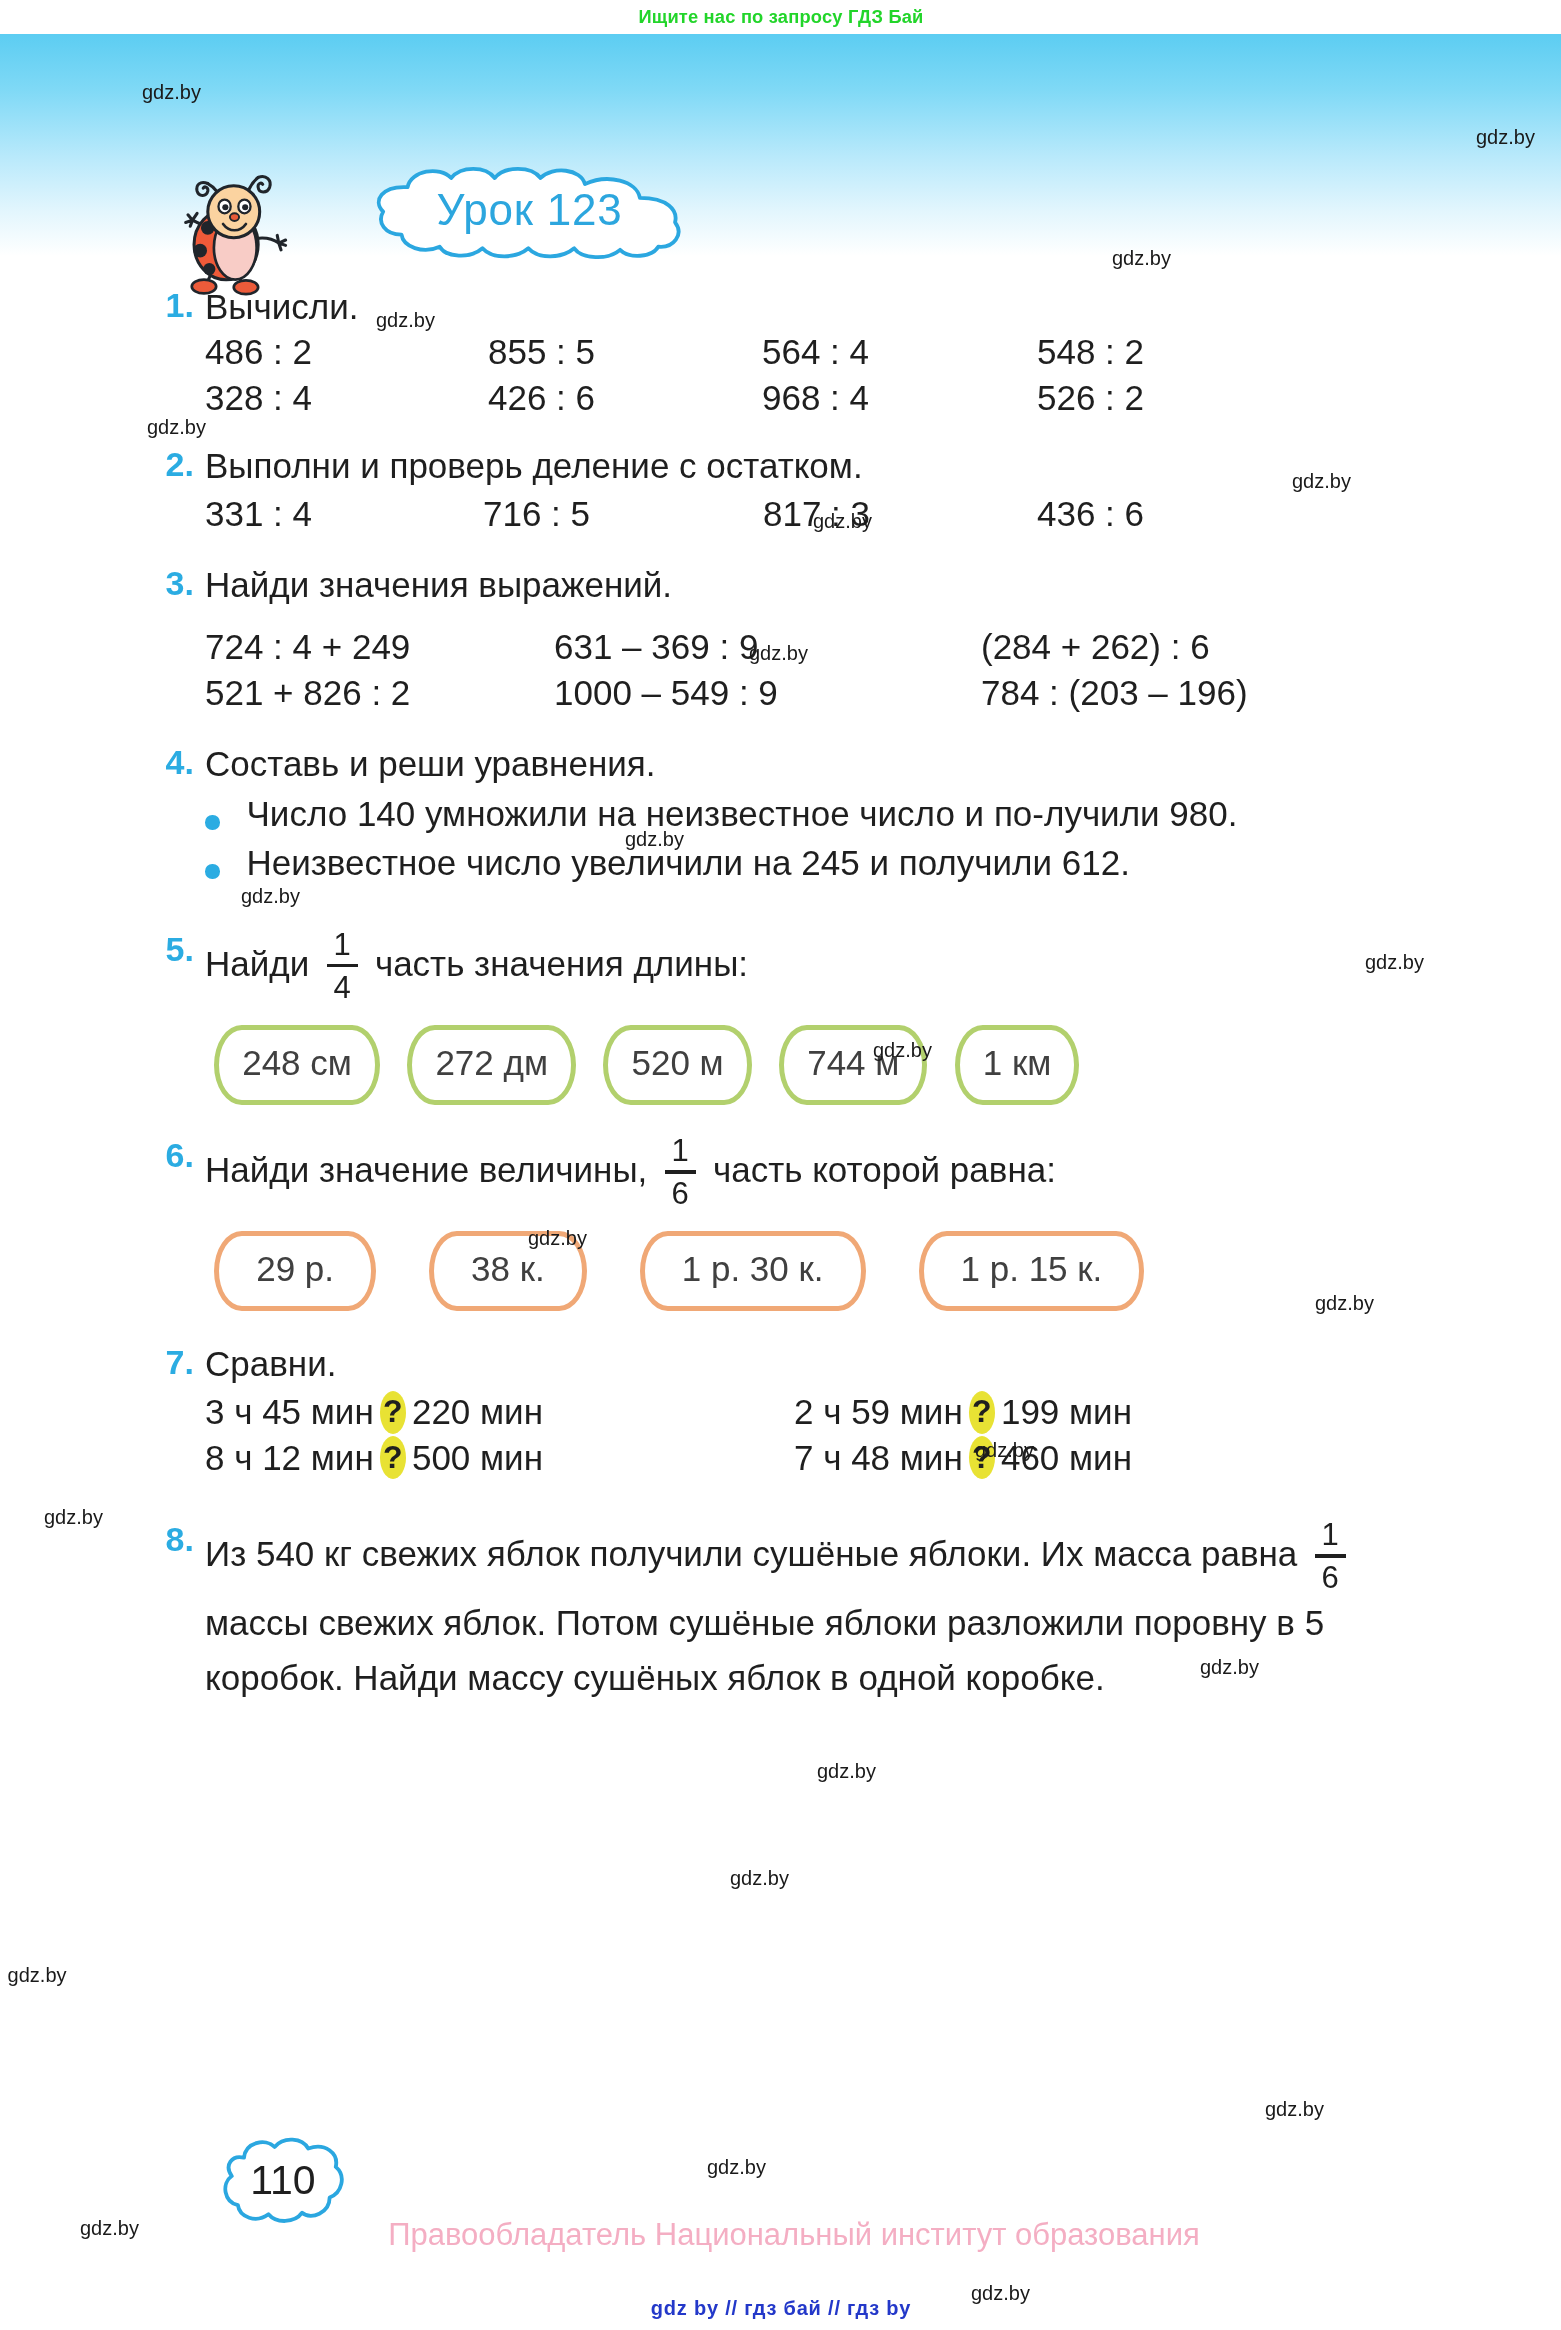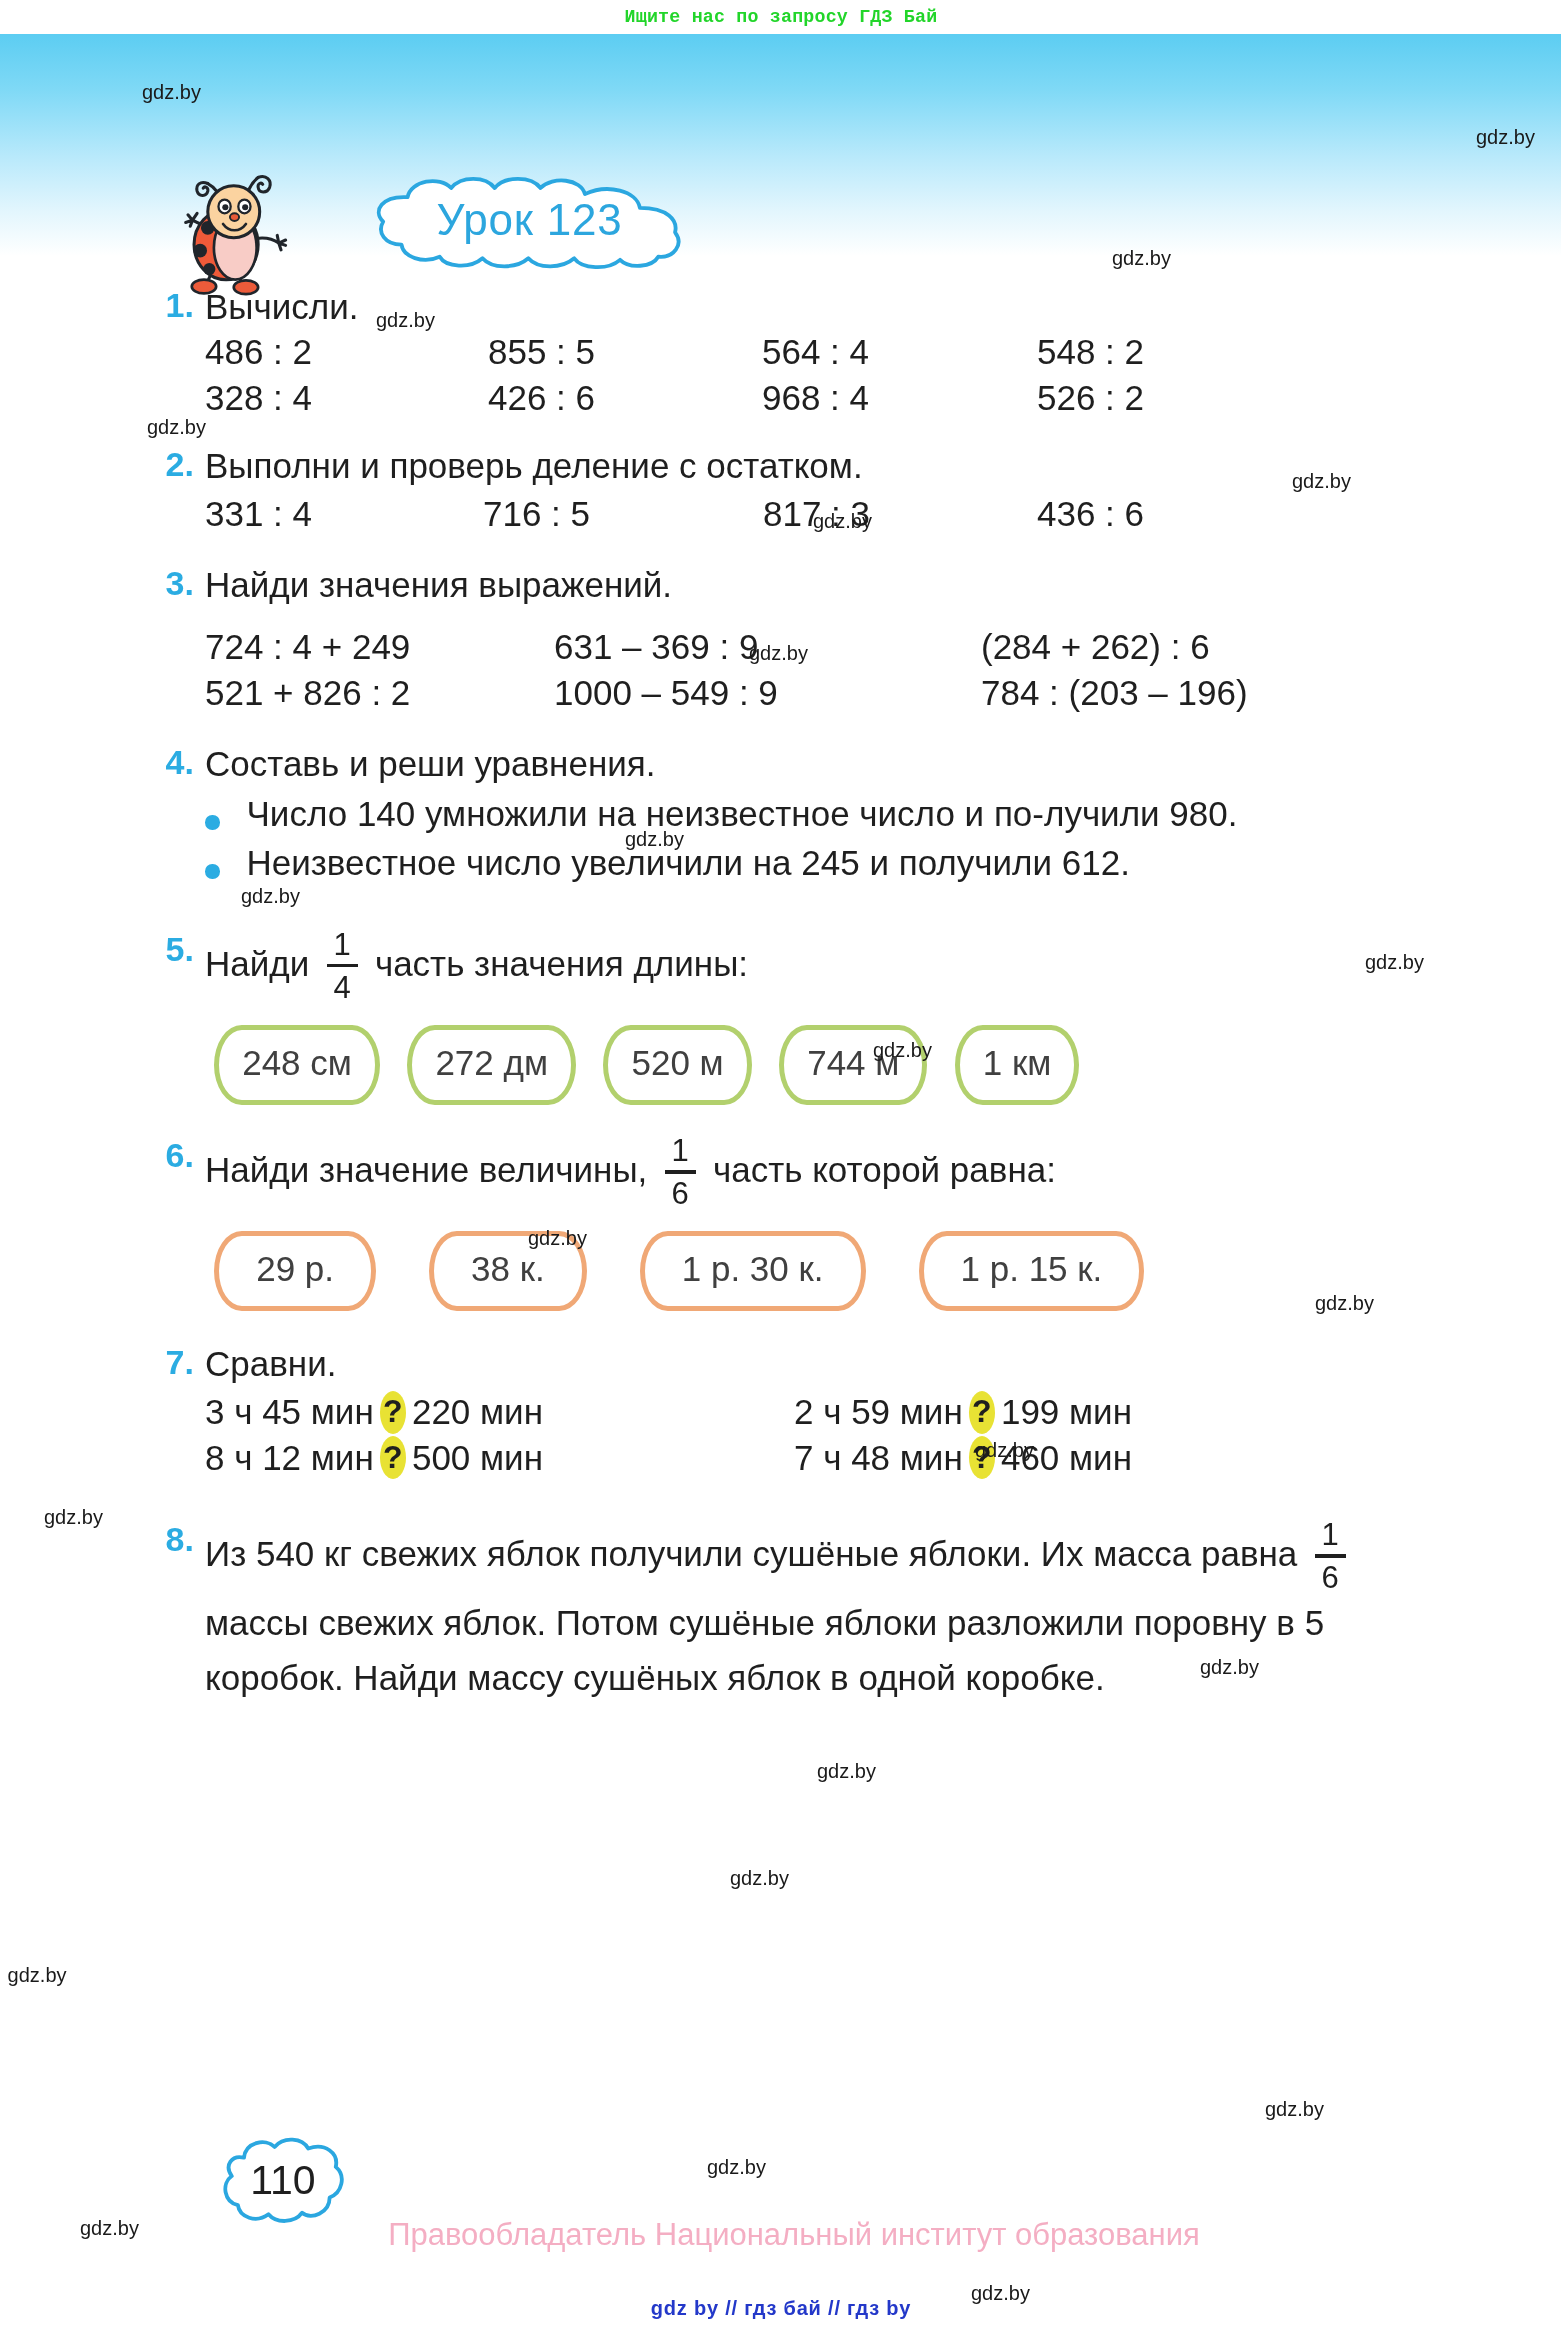--- a/index.html
+++ b/index.html
@@ -8,21 +8,21 @@
     font-family:"Liberation Sans", sans-serif;
     background:#ffffff;
     position:relative;
     overflow:hidden;
   }
 
   
   .promo-banner{
     position:absolute; left:0; top:0; width:1562px; height:34px;
     background:#ffffff;
-    display:flex; align-items:center; justify-content:center;font-family:Liberation Mono, monospace;
+    display:flex; align-items:center; justify-content:center;
   }
   .promo-text{
     color:#22d52a; font-size:18.3px; font-weight:bold;
     letter-spacing:0.2px;
   }
 
   
   .sky{
     position:absolute; left:0; top:34px; width:1562px; height:222px;
     background:linear-gradient(to bottom,#5ccdf2 0%,#7fd9f6 25%,#b8e9fb 55%,#e3f6fd 80%,#ffffff 100%);
@@ -31,21 +31,21 @@
   
   .page{
     position:absolute; left:0; top:34px; width:1562px; height:2263px;
   }
 
   
   .ladybug{ position:absolute; left:177px; top:119px; width:115px; height:145px; }
 
   
   .cloud-title{
-    position:absolute; left:348px; top:140px; width:363px; height:96px;text-decoration:underline;
+    position:absolute; left:348px; top:130px; width:363px; height:96px;text-decoration:underline;
   }
   .cloud-title .label{
     position:absolute; left:0; top:0; width:363px; height:96px;
     display:flex; align-items:center; justify-content:center;
     color:#2ca6de; font-size:44px; font-weight:400;
     letter-spacing:0.8px;
     padding-bottom:3.1px;
   }
 
   

